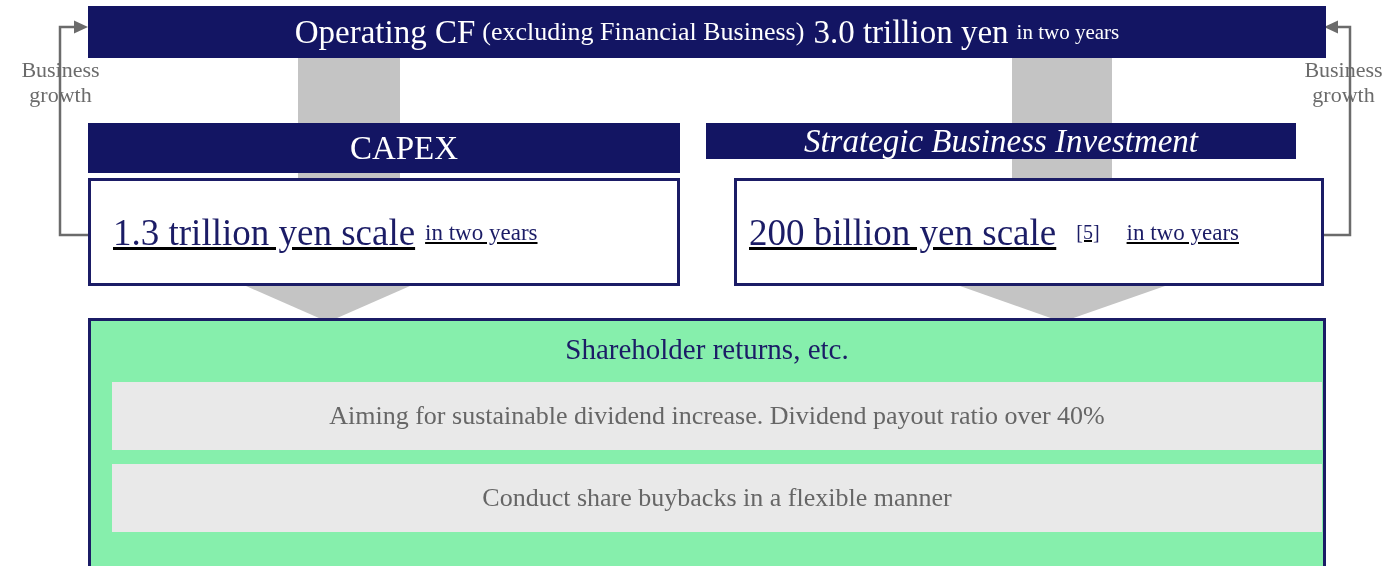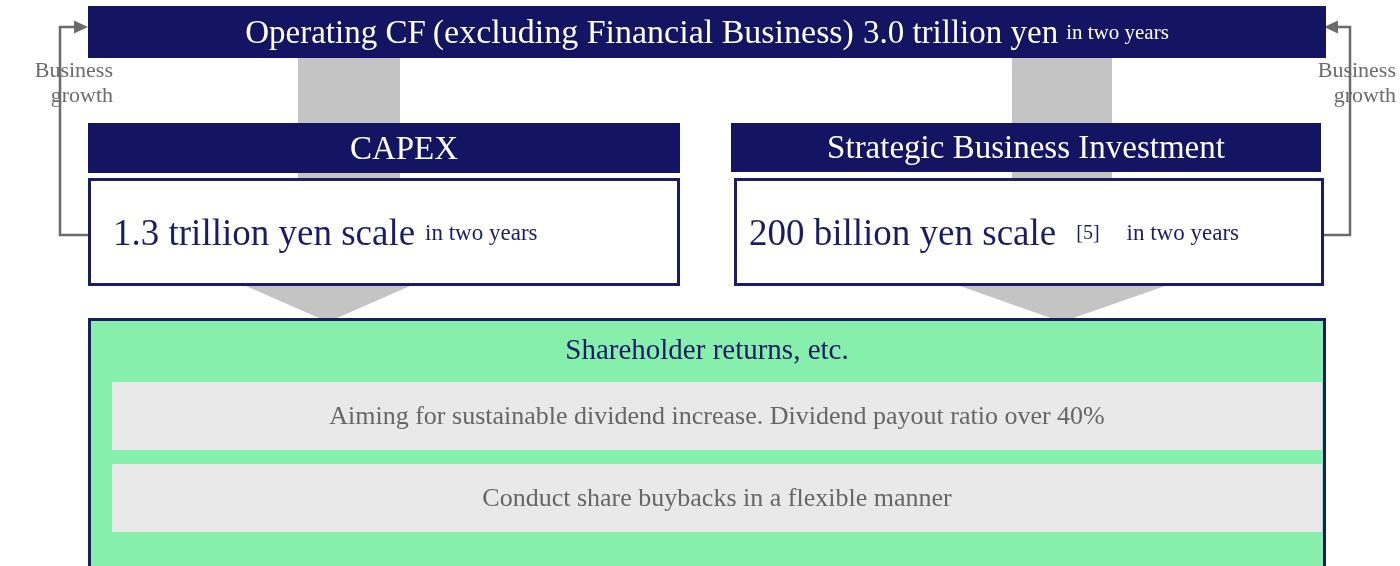--- a/index.html
+++ b/index.html
@@ -30,37 +30,38 @@
     z-index: 3;
   }
   .white-box {
     position: absolute;
     background: #ffffff;
     border: 3px solid #1b1c66;
     box-sizing: border-box;
     display: flex;
     align-items: center;
     z-index: 3;
+    text-decoration: underline;
   }
 
   
   #top-bar {
     left: 88px;
     top: 6px;
     width: 1238px;
     height: 52px;
     padding: 12px 10px;
     white-space: nowrap;
   }
   .t-big {
     font-size: 33px;
     line-height: 1;
   }
   .t-mid {
-    font-size: 34px;
+    font-size: 26px;
     line-height: 1;
   }
   .t-small {
     font-size: 21px;
     line-height: 1;
   }
 
   
   .gray-arrow {
     position: absolute;
@@ -91,21 +92,21 @@
   #capex-header { left: 88px; top: 123px; width: 592px; height: 50px; padding-left: 40px; }
   #capex-header .label { font-size: 33px; }
 
   #capex-box { left: 88px; top: 178px; width: 592px; height: 108px;
                padding: 0 22px; white-space: nowrap; }
   .v-big   { font-size: 37px; color: #1b1c66; line-height: 1; }
   .v-small { font-size: 23px; color: #1b1c66; line-height: 1; }
   .v-sup   { font-size: 20px; color: #1b1c66; vertical-align: super; line-height: 0; }
 
   
-  #sbi-header { left: 731px; top: 123px; width: 590px; height: 49px; }
+  #sbi-header { left: 706px; top: 123px; width: 590px; height: 36px; font-style: italic; }
   #sbi-header .label { font-size: 33px; }
 
   #sbi-box { left: 734px; top: 178px; width: 590px; height: 108px;
              padding: 0 12px; white-space: nowrap; gap: 20px; }
 
   
   #shareholder-box {
     position: absolute;
     left: 88px; top: 318px;
     width: 1238px; height: 264px;
@@ -135,21 +136,21 @@
   }
   #gray-row-1 { top: 61px; }
   #gray-row-2 { top: 143px; }
 
   
   .side-label {
     position: absolute;
     color: #6b6b6b;
     font-size: 22px;
     line-height: 1.12;
-    text-align: right;
+    text-align: center;
     z-index: 2;
     white-space: nowrap;
   }
   #side-label-left  { left: 8px;  top: 58px; width: 105px; }
   #side-label-right { left: 1291px; top: 58px; width: 105px; }
 
   .connector { position: absolute; z-index: 2; }
   .connector svg { display: block; overflow: visible; }
 </style>
 </head>

